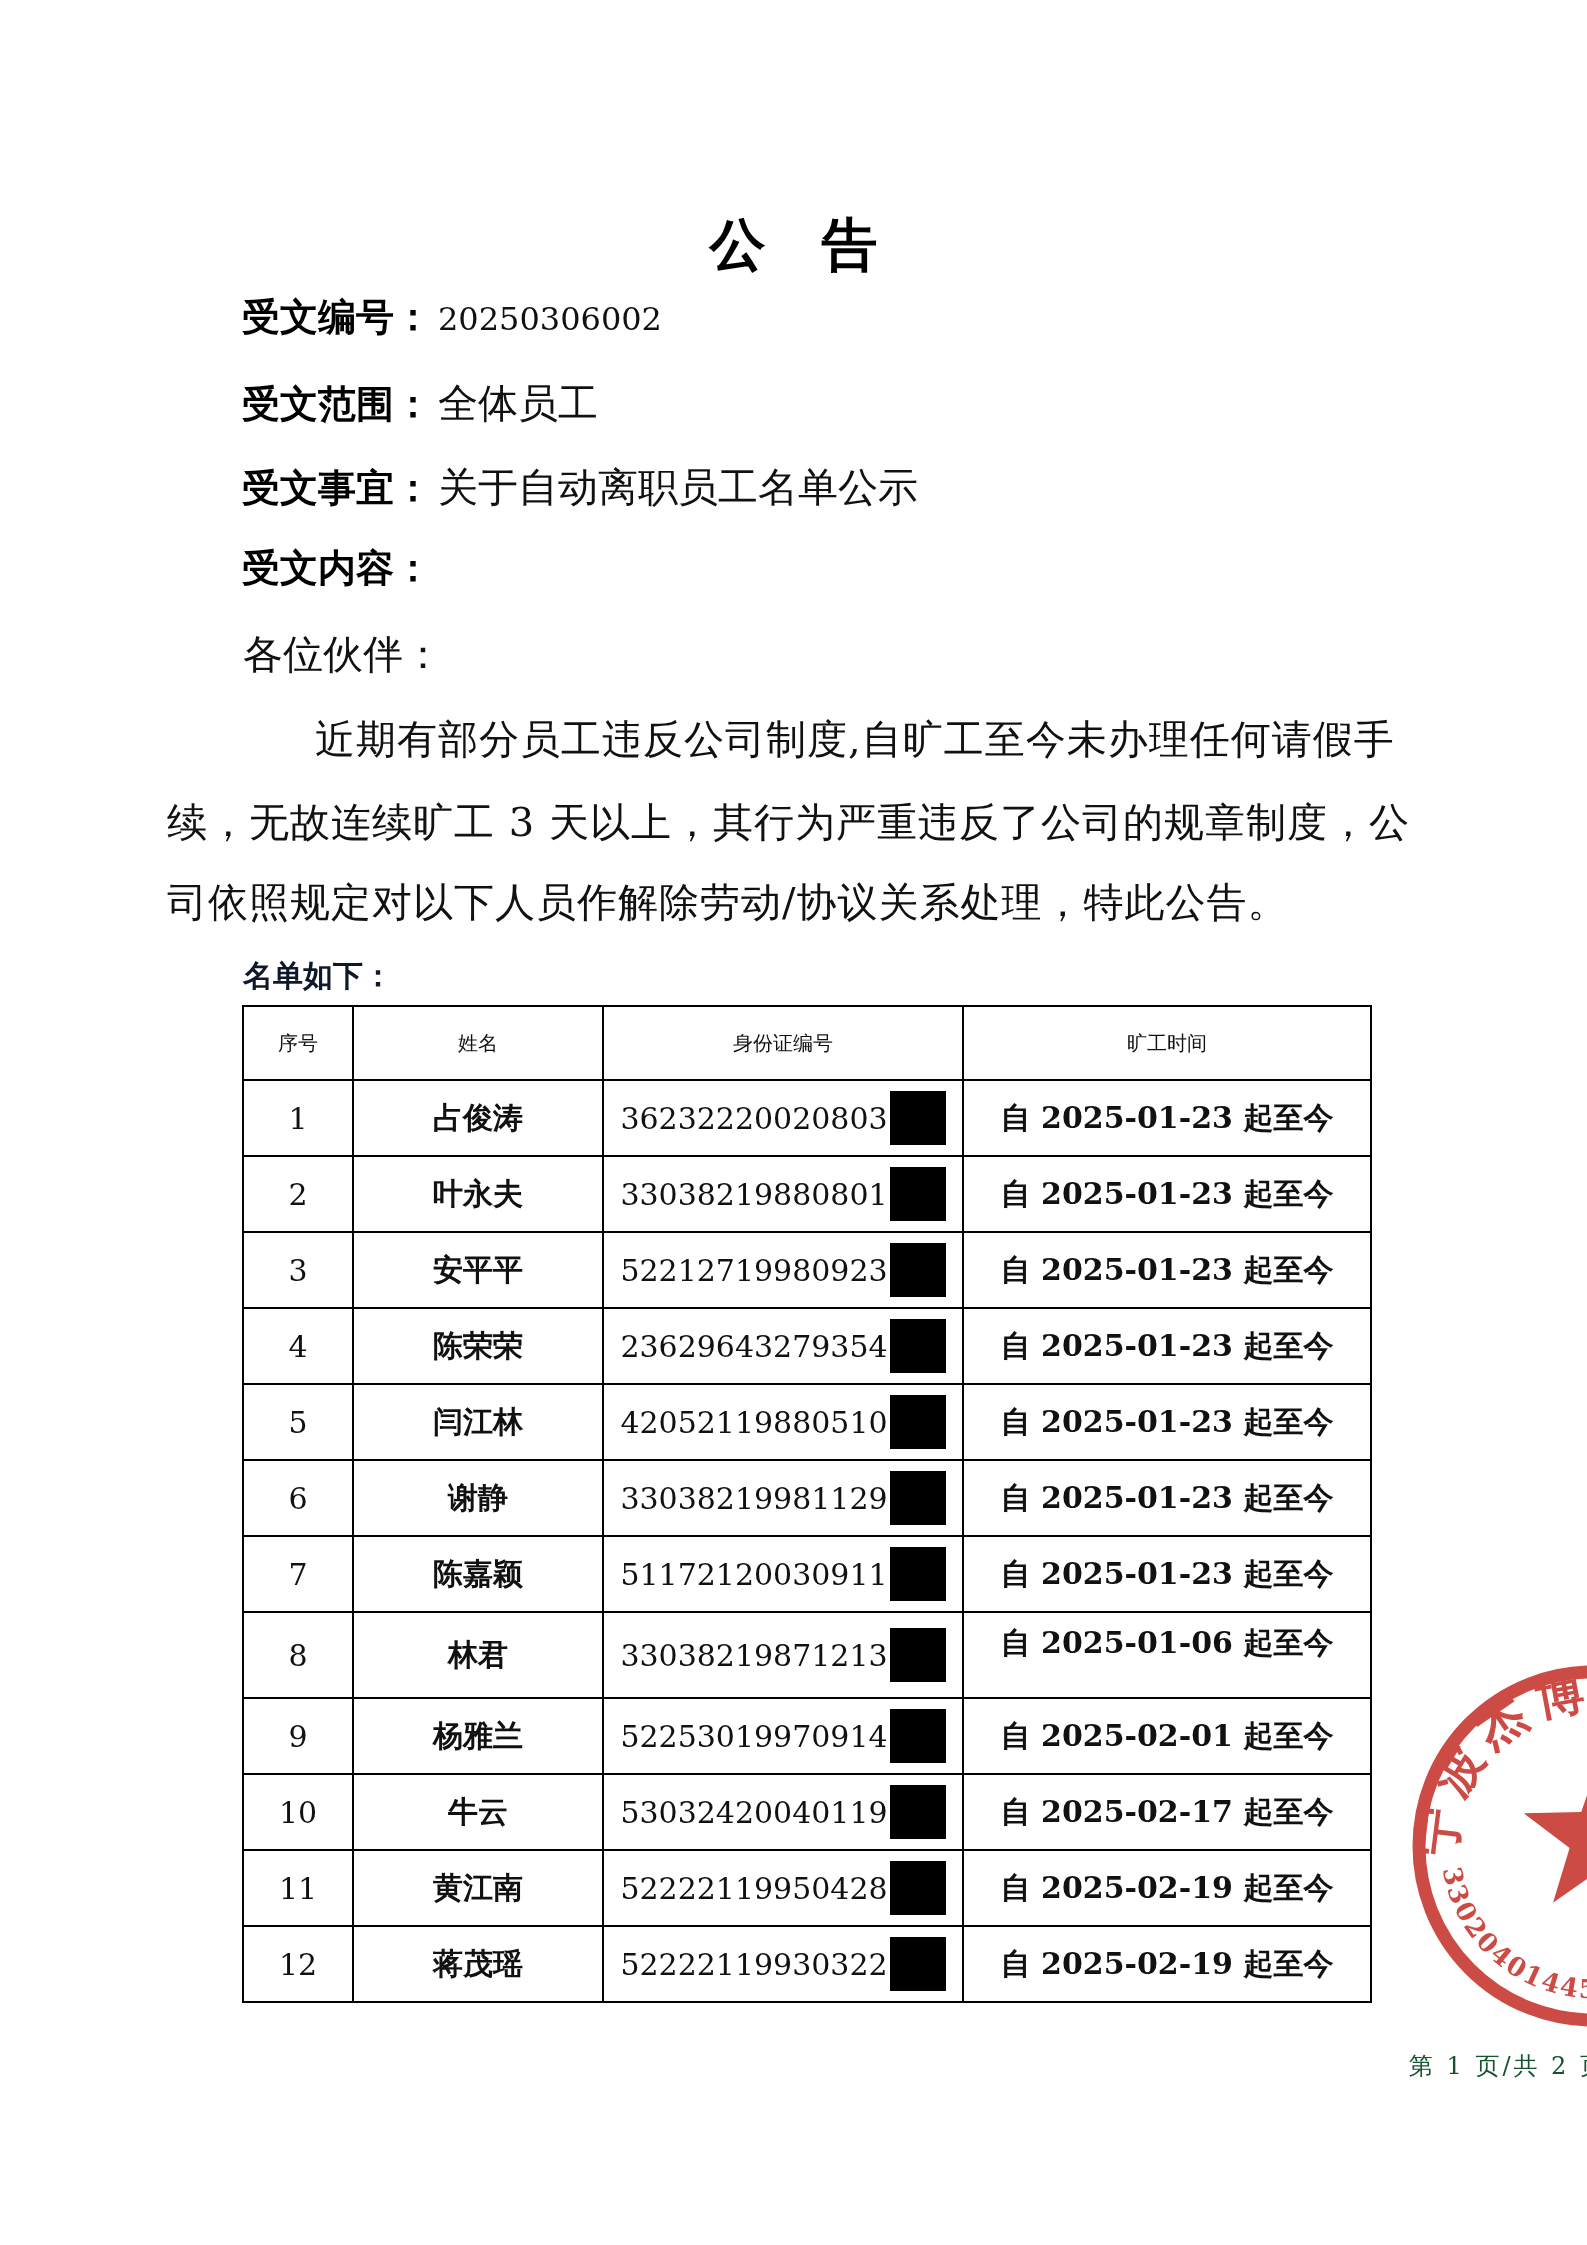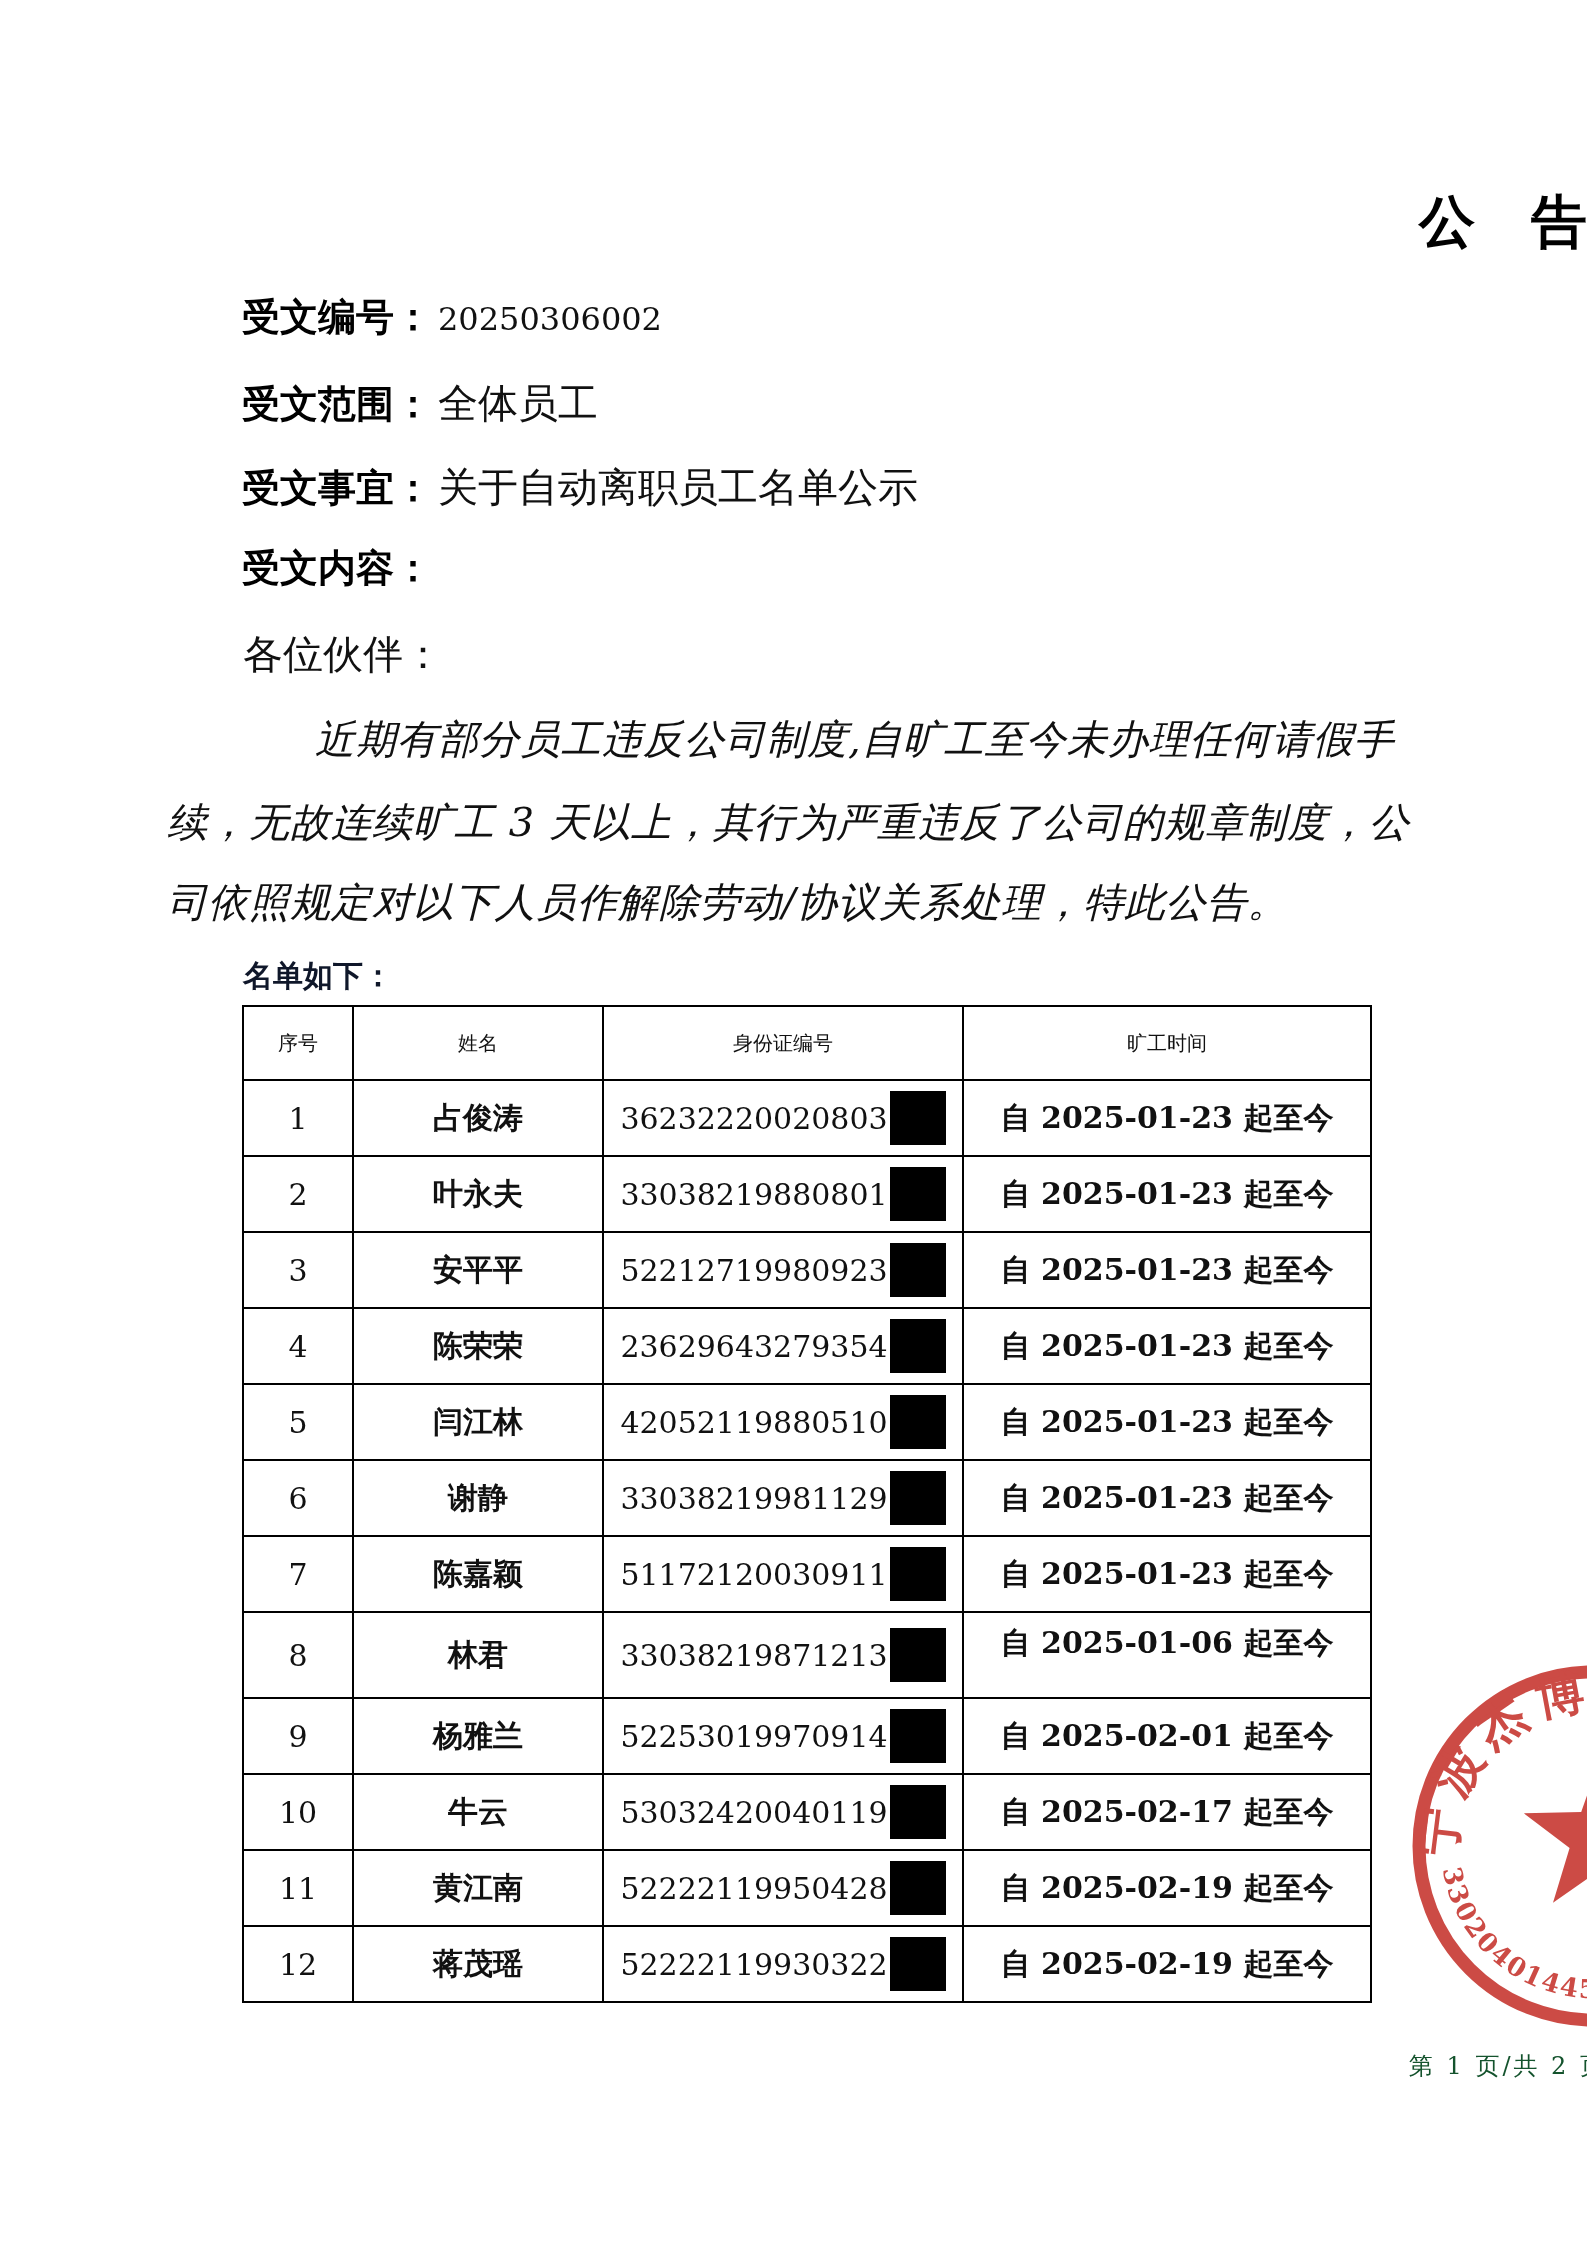--- a/index.html
+++ b/index.html
@@ -5,34 +5,34 @@
   html,body { margin:0; padding:0; background:#ffffff; }
   .page {
     position:relative;
     width:1587px; height:2245px;
     background:#ffffff;
     overflow:hidden;
     font-family:"DejaVu Serif","Liberation Serif",serif;
     color:#111;
   }
   .title {
-    position:absolute; top:185px; left:0; width:100%;
-    text-align:right;
+    position:absolute; top:208px; left:0; width:100%;
+    text-align:center;
     font-size:56px; font-weight:bold; color:#000;
   }
   .field { position:absolute; left:242px; white-space:nowrap; }
   .field .label { font-weight:bold; font-size:38px; color:#000; }
   .field .value { font-size:40px; margin-left:6px; }
   .field .value.num { font-size:32px; font-family:"DejaVu Serif","Liberation Serif",serif; }
   .f1 { top:292px; }
   .f2 { top:376px; }
   .f3 { top:460px; }
   .f4 { top:543px; }
   .salutation { position:absolute; left:243px; top:627px; font-size:40px; }
-  .body-line { position:absolute; left:167px; font-size:40px; white-space:nowrap; letter-spacing:1px;font-style:italic; }
+  .body-line { position:absolute; left:167px; font-size:40px; white-space:nowrap; letter-spacing:1px; }
   .bl1 { top:712px; text-indent:148px; }
   .bl2 { top:795px; }
   .bl3 { top:875px; }
   .list-intro { position:absolute; left:243px; top:956px; font-size:30px; font-weight:bold; color:#0f172a; }
 
   table.roster {
     position:absolute; left:242px; top:1005px;
     border-collapse:collapse; table-layout:fixed;
     width:1128px;
   }

